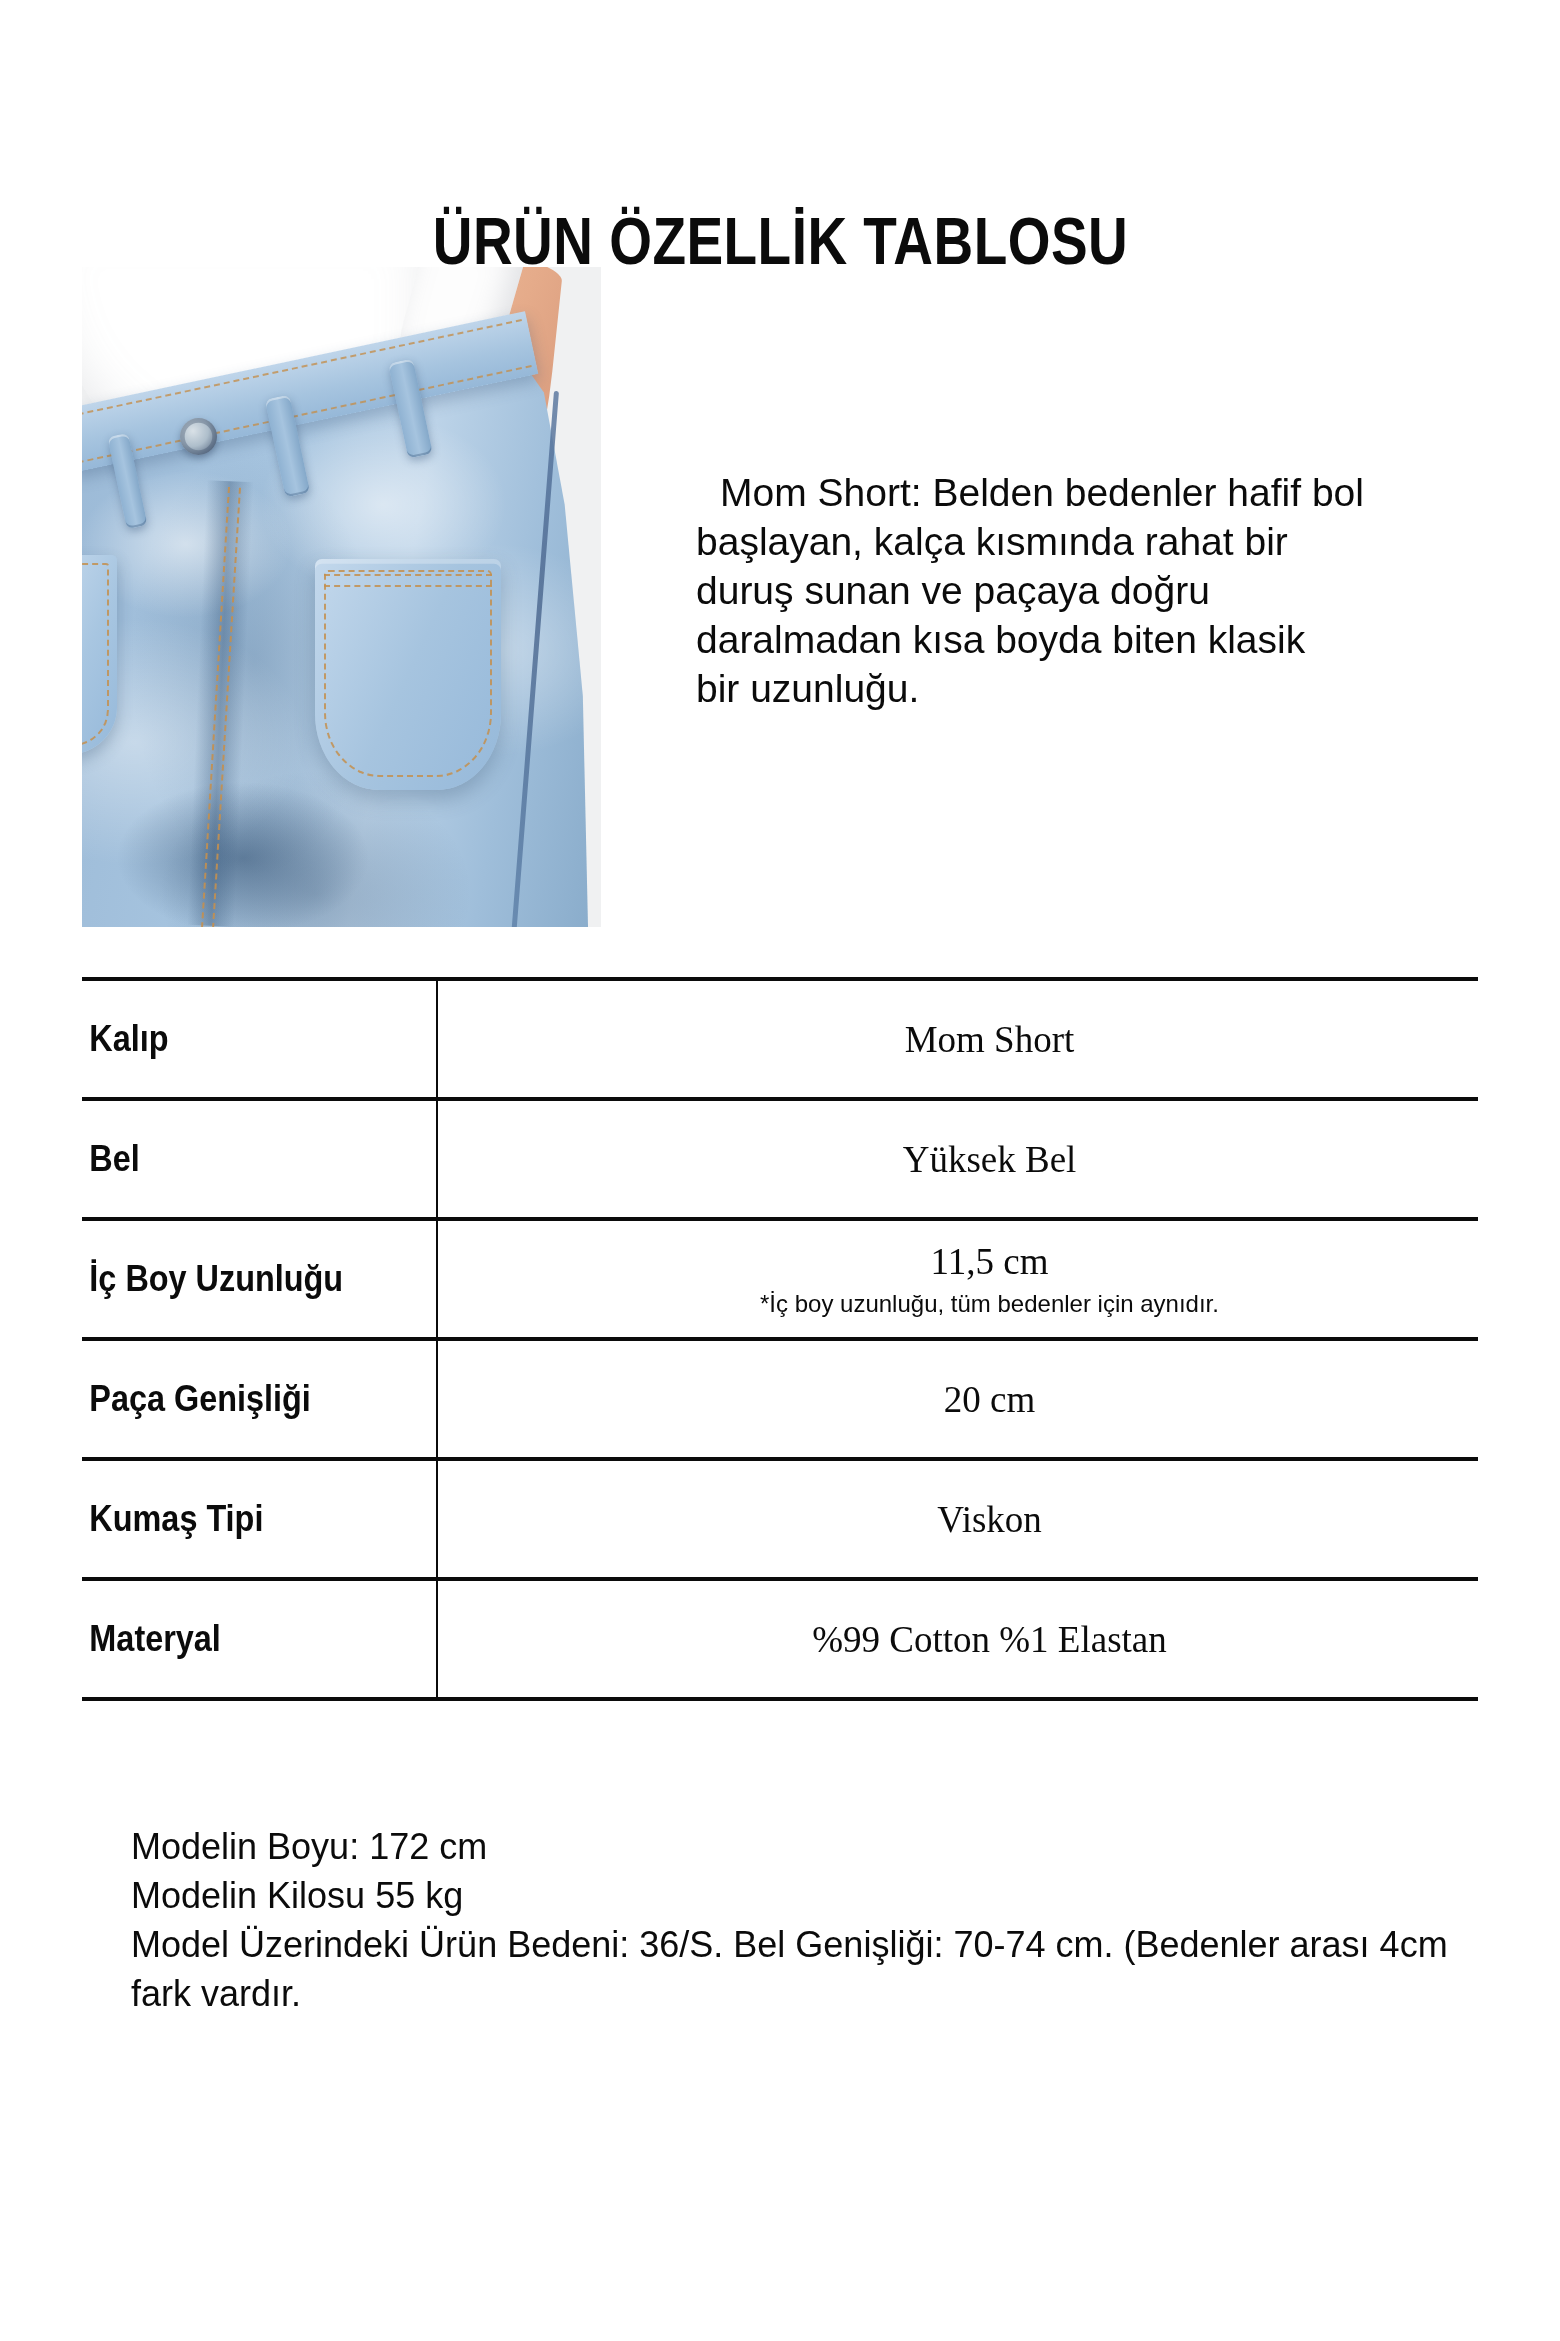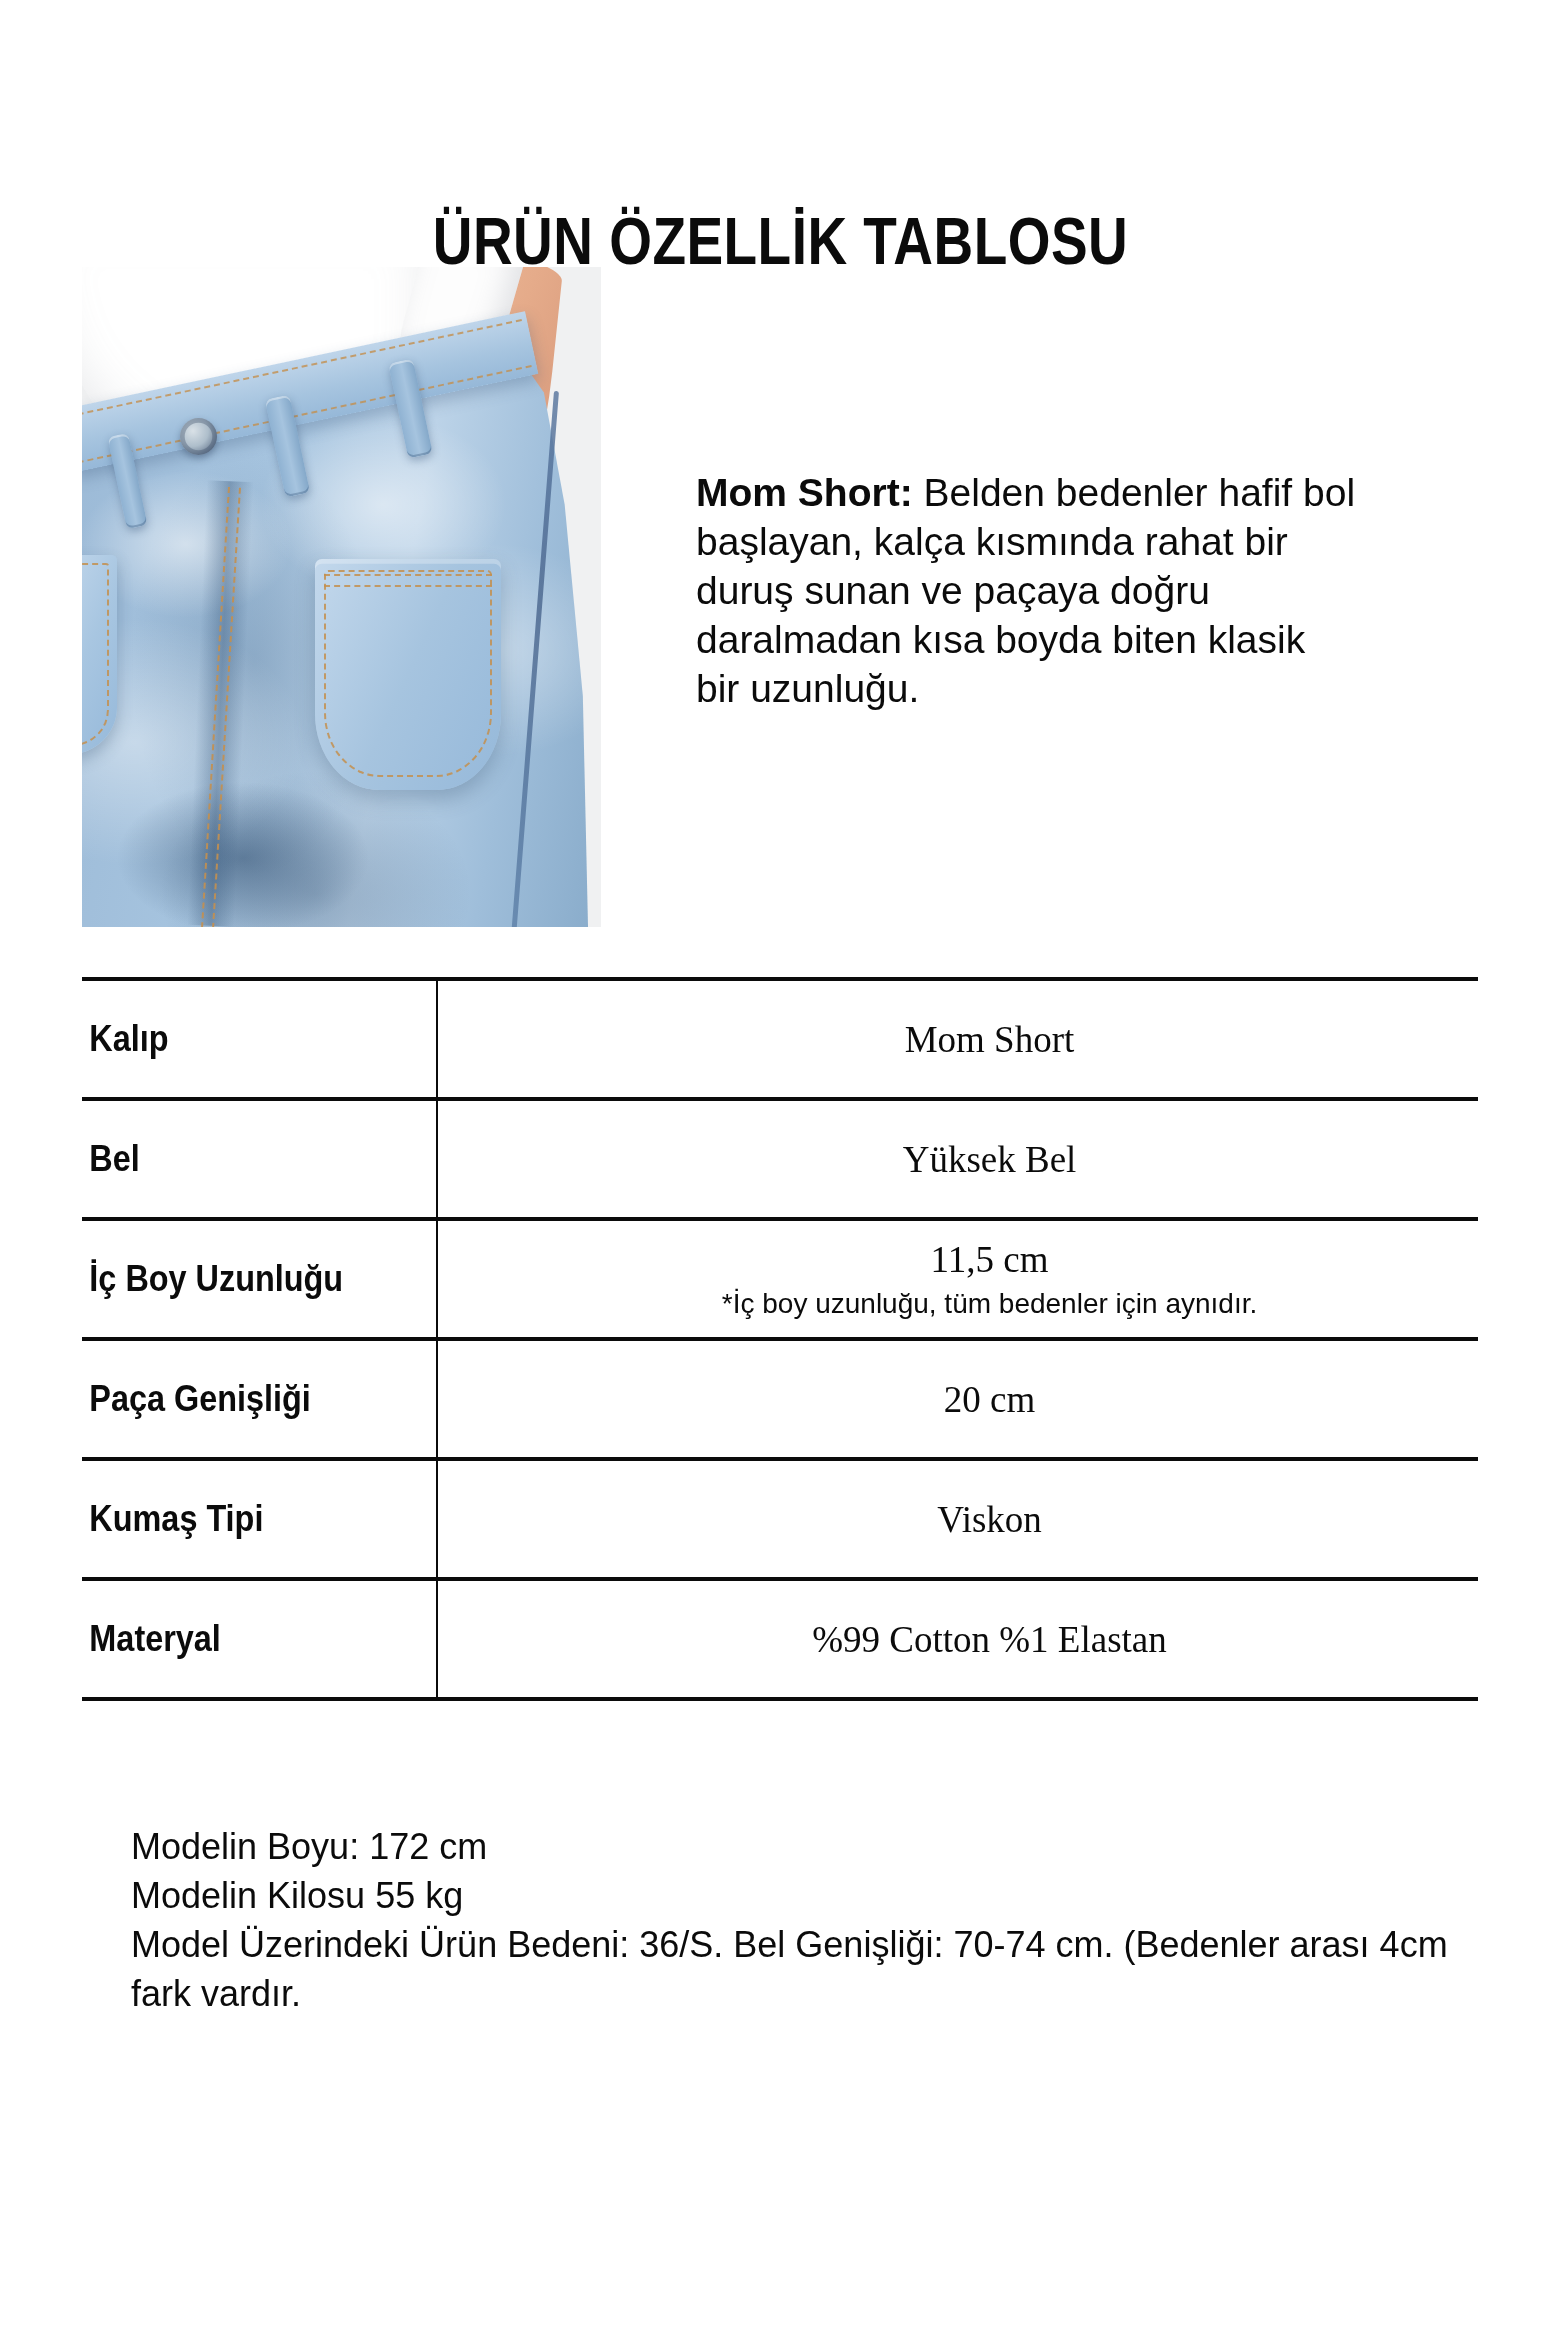--- a/index.html
+++ b/index.html
@@ -111,34 +111,34 @@
     background:linear-gradient(115deg,#c3d8ec,#a8c6e1 50%,#96b9da);
     box-shadow:0 7px 15px rgba(52,82,114,.3);
   }
   .ph-pocket-left::before{
     content:"";position:absolute;inset:8.2px;border:2.3px dashed var(--stitch,#c4904f);
     border-radius:0 4.7px 56px 17.6px;opacity:.85;
   }
   
   .desc{position:absolute;left:696px;top:468px;width:785px;font-size:39px;line-height:49px;}
   .desc-line{white-space:nowrap;}
-  .desc-lead{font-weight:700;margin-right:.28em;}
+  .desc-lead{font-weight:400;margin-right:.28em;margin-left:24px;}
   
   .spec-table{position:absolute;left:82px;top:977px;width:1396px;border-top:4.1px solid var(--ink,#0c0c0c);text-align:center;}
   .spec-row{display:grid;grid-template-columns:354px 1fr;height:116px;border-bottom:4.1px solid var(--ink,#0c0c0c);}
   .spec-label{
     display:flex;align-items:center;padding-left:8.2px;
     font-weight:700;font-size:36px;transform:scaleX(.9);transform-origin:left center;white-space:nowrap;
   }
   .spec-value-cell{
     border-left:2.3px solid var(--ink,#0c0c0c);
     display:flex;flex-direction:column;justify-content:center;padding-left:63px;
   }
   .spec-value{font-size:37px;font-family:Liberation Serif, serif;}
-  .spec-note{font-size:28px;margin-top:7px;}
+  .spec-note{font-size:24px;margin-top:7px;}
   .spec-note:empty{display:none;}
   
   .model-info{position:absolute;left:91px;top:1822px;width:1364px;font-size:36px;line-height:49px;margin-left:40px;}
 </style>
 </head>
 <body>
 
 <h1 class="page-title">ÜRÜN ÖZELLİK TABLOSU</h1>
 
 <div class="photo">

